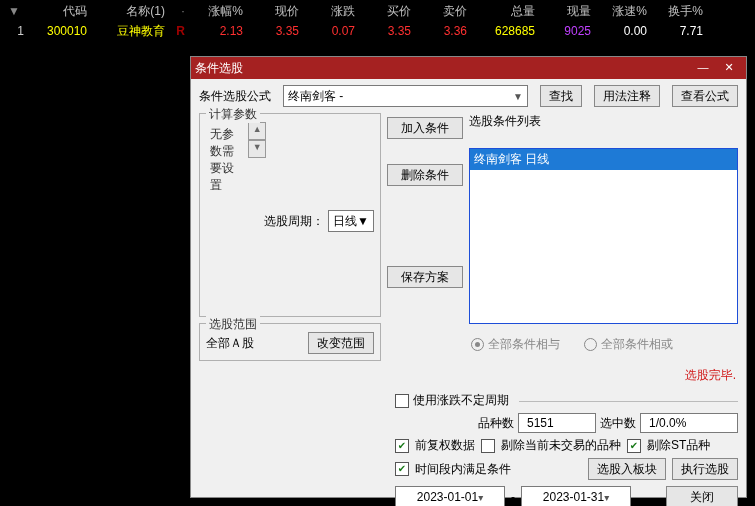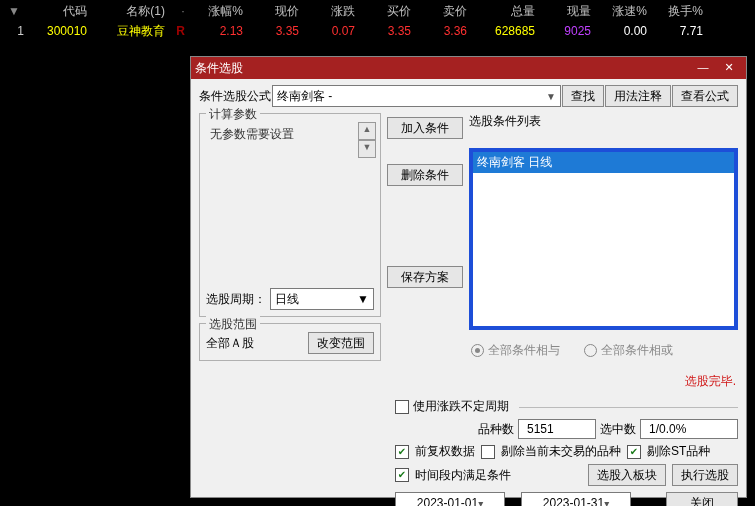--- a/index.html
+++ b/index.html
@@ -26,41 +26,41 @@
 .redR{color:#a00000;font-weight:bold}
 .purple{color:#c040ff}
 .white{color:#fff}
 .dot{color:#808080}
 
 .dialog{position:absolute;left:190px;top:56px;width:555px;height:440px;background:#f0f0f0;border:1px solid #888;box-shadow:2px 2px 6px rgba(0,0,0,.5)}
 .titlebar{height:22px;background:#a52121;color:#fff;display:flex;align-items:center;padding:0 4px;font-size:12px}
 .titlebar .title-text{flex:1}
 .titlebar .tbtn{width:26px;height:16px;text-align:center;color:#fff;line-height:14px;font-size:11px;cursor:default}
 .dlg-body{padding:6px 8px 8px 8px}
-.row1{display:flex;align-items:center;gap:1px;margin-bottom:6px}
+.row1{display:flex;align-items:center;gap:12px;margin-bottom:6px}
 .row1 label{white-space:nowrap}
 .formula{flex:1;height:20px;border:1px solid #7a7a7a;background:#fff;padding:0 4px;display:flex;align-items:center;justify-content:space-between}
 .formula .dd{color:#555;font-size:10px}
 .btn{height:22px;border:1px solid #888;background:#e6e6e6;padding:0 8px;font-size:12px;font-family:inherit;cursor:default}
 .main-area{display:flex;gap:6px}
 .left-col{width:182px;display:flex;flex-direction:column;gap:6px}
 .mid-col{width:76px;display:flex;flex-direction:column;gap:25px;padding-top:4px}
 .right-col{flex:1;display:flex;flex-direction:column}
 .groupbox{border:1px solid #b0b0b0;padding:8px 6px 6px 6px;position:relative}
 .groupbox .legend{position:absolute;top:-8px;left:6px;background:#f0f0f0;padding:0 3px;font-size:12px;color:#333}
-.params-box{height:188px;display:flex;flex-direction:column}
+.params-box{height:188px;display:flex;flex-direction:row}
 .param-content{flex:1;display:flex}
 .param-text{flex:1;padding:4px;color:#333}
 .scroll-knobs{width:16px;display:flex;flex-direction:column}
 .knob{width:16px;height:16px;border:1px solid #999;background:#e8e8e8;font-size:9px;text-align:center;line-height:12px;color:#666}
 .period-row{display:flex;align-items:center;gap:4px;margin-top:10px}
 .period-select{flex:1;height:20px;border:1px solid #7a7a7a;background:#fff;display:flex;align-items:center;justify-content:space-between;padding:0 4px}
 .range-box{display:flex;align-items:center;justify-content:space-between}
 .list-label{font-size:12px;margin-bottom:18px}
-.listbox{height:174px;border:4px solid #1d4ed8;background:#fff;overflow:hidden}
+.listbox{height:174px;border:1px solid #1d4ed8;background:#fff;overflow:hidden}
 .list-item{background:#1e7ad6;color:#fff;padding:2px 4px}
 .radio-row{display:flex;align-items:center;gap:24px;padding:12px 2px;color:#888}
 .radio-row label{display:flex;align-items:center;gap:4px}
 .radio-dot{width:11px;height:11px;border:1px solid #888;border-radius:50%;display:inline-flex;align-items:center;justify-content:center}
 .radio-dot.sel::after{content:"";width:5px;height:5px;background:#888;border-radius:50%}
 .done-msg{color:#d01515;text-align:right;padding:2px 2px 4px 0}
 .lower{border-top:0;padding-top:2px}
 .checkrow{display:flex;align-items:center;gap:4px;padding:2px 0}
 .chk{width:12px;height:12px;border:1px solid #555;background:#fff;display:inline-flex;align-items:center;justify-content:center;font-size:10px;color:#0a0}
 .chk.on::after{content:"✔";color:#1a7a1a;font-size:10px;line-height:10px}

